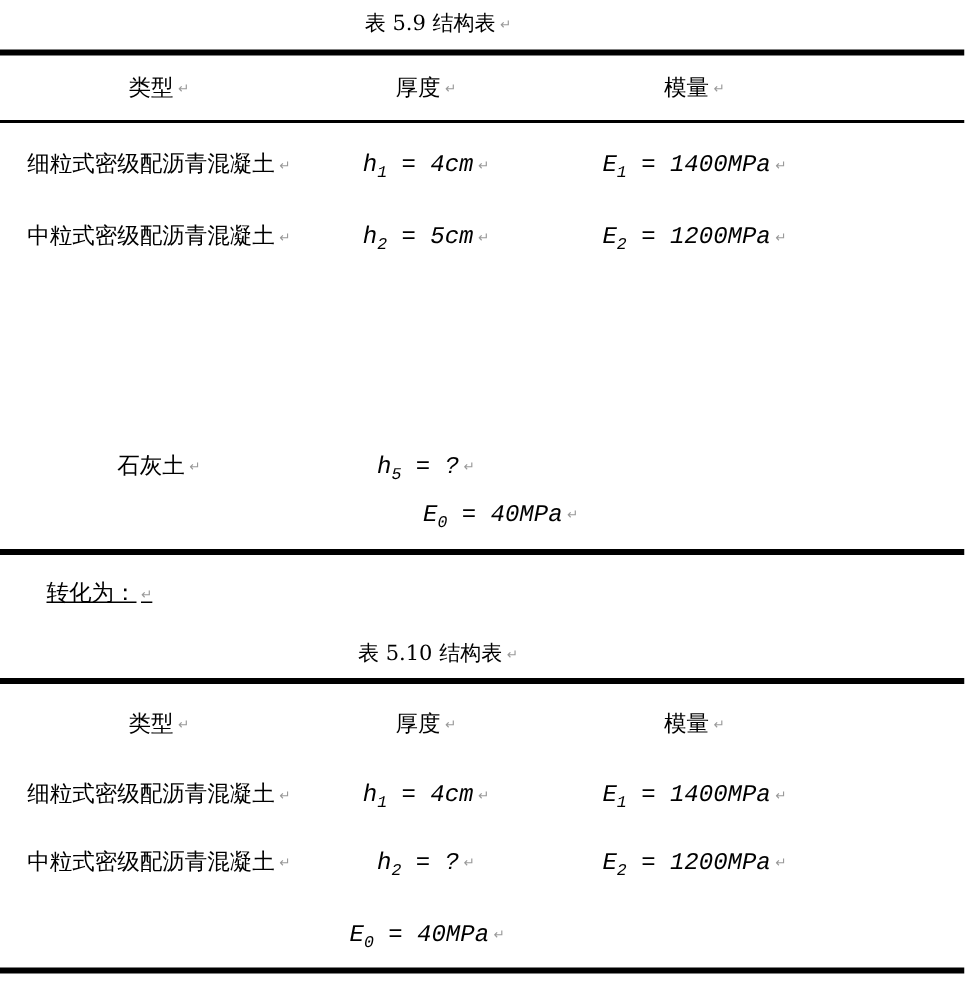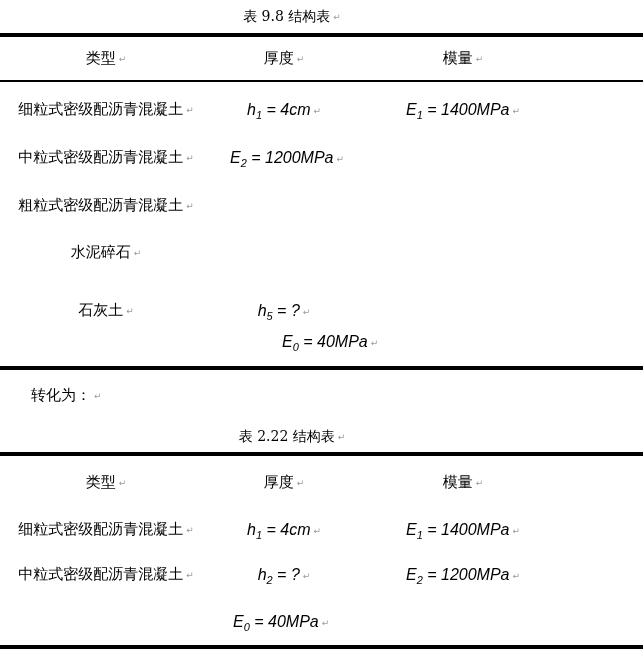--- a/index.html
+++ b/index.html
@@ -18,83 +18,82 @@
   }
   .caption-text { font-family: "DejaVu Serif", serif; }
   .trow {
     position: absolute; left: 0; width: 640px; height: 22px;
     display: flex; align-items: center; white-space: nowrap; margin-left: 16px;
   }
   .c1 { width: 180px; text-align: center; }
   .c2 { width: 176px; text-align: center; }
   .c3 { width: 182px; text-align: center; }
   .zh { font-size: 15px; font-family: "DejaVu Serif", serif; }
-  .f  { font-style: italic; font-size: 16px; font-family: Liberation Sans, sans-serif; text-align: center; }
+  .f  { font-style: italic; font-size: 16px; font-family: Liberation Mono, monospace; text-align: center; }
   .f sub { font-size: 11px; line-height: 0; }
   .pm {
     font-style: normal; font-size: 9px; color: #9a9a9a;
     margin-left: 3px; font-family: "DejaVu Sans", sans-serif;
     vertical-align: 1px;
   }
   .free { position: absolute; white-space: nowrap; }
-  .conv { font-size: 15px; line-height: 16px; }
+  .conv { font-size: 15px; line-height: 16px; text-decoration: underline; }
 </style>
 </head>
 <body>
 
 <div class="title" style="top:8px">
-  <span class="caption-text">表 9.8 结构表</span><span class="pm">↵</span>
+  <span class="caption-text">表 5.9 结构表</span><span class="pm">↵</span>
 </div>
 
 <div class="rule thick" style="top:33px"></div>
 
 <div class="trow" style="top:47px">
   <div class="c1 zh"><span>类型</span><span class="pm">↵</span></div>
   <div class="c2 zh"><span>厚度</span><span class="pm">↵</span></div>
   <div class="c3 zh"><span>模量</span><span class="pm">↵</span></div>
 </div>
 
 <div class="rule thin" style="top:80px"></div>
 
 <div class="trow" style="top:98px">
   <div class="c1 zh"><span>细粒式密级配沥青混凝土</span><span class="pm">↵</span></div>
   <div class="c2"><span class="f"><span>h</span><sub>1</sub><span> = 4cm</span></span><span class="pm">↵</span></div>
   <div class="c3"><span class="f"><span>E</span><sub>1</sub><span> = 1400MPa</span></span><span class="pm">↵</span></div>
 </div>
 
 <div class="trow" style="top:146px">
   <div class="c1 zh"><span>中粒式密级配沥青混凝土</span><span class="pm">↵</span></div>
+  <div class="c2"><span class="f"><span>h</span><sub>2</sub><span> = 5cm</span></span><span class="pm">↵</span></div>
   <div class="c3"><span class="f"><span>E</span><sub>2</sub><span> = 1200MPa</span></span><span class="pm">↵</span></div>
 </div>
 
 <div class="trow" style="top:194px">
-  <div class="c1 zh"><span>粗粒式密级配沥青混凝土</span><span class="pm">↵</span></div>
 </div>
 
 <div class="trow" style="top:241px">
-  <div class="c1 zh"><span>水泥碎石</span><span class="pm">↵</span></div>
 </div>
 
 <div class="trow" style="top:299px">
   <div class="c1 zh"><span>石灰土</span><span class="pm">↵</span></div>
   <div class="c2"><span class="f"><span>h</span><sub>5</sub><span> = ?</span></span><span class="pm">↵</span></div>
 </div>
 
 <div class="free" style="left:282px; top:332px">
   <span class="f"><span>E</span><sub>0</sub><span> = 40MPa</span></span><span class="pm">↵</span>
 </div>
 
 <div class="rule thick" style="top:366px"></div>
 
 <div class="free conv" style="left:31px; top:387px">
   <span>转化为：</span><span class="pm">↵</span>
 </div>
 
 <div class="title" style="top:428px">
-  <span class="caption-text">表 2.22 结构表</span><span class="pm">↵</span>
+  <span class="caption-text">表 5.10 结构表</span><span class="pm">↵</span>
 </div>
 
 <div class="rule thick" style="top:452px"></div>
 
 <div class="trow" style="top:471px">
   <div class="c1 zh"><span>类型</span><span class="pm">↵</span></div>
   <div class="c2 zh"><span>厚度</span><span class="pm">↵</span></div>
   <div class="c3 zh"><span>模量</span><span class="pm">↵</span></div>
 </div>
 

